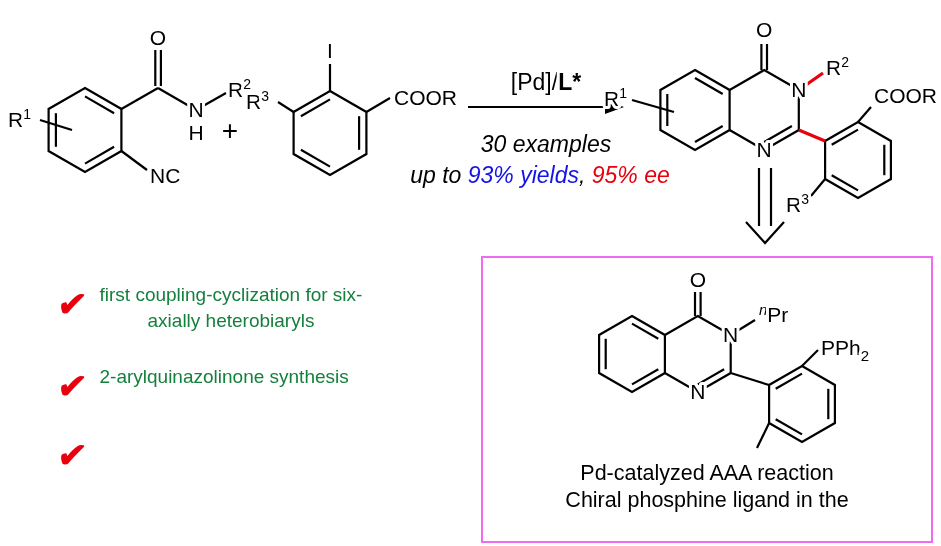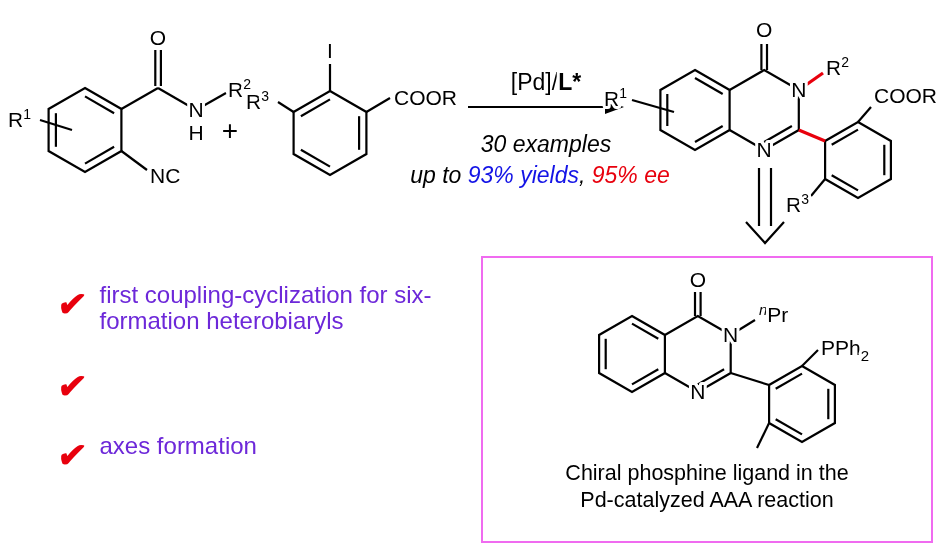--- a/index.html
+++ b/index.html
@@ -24,21 +24,21 @@
   .bond { stroke:#000; stroke-width:2.2; fill:none; }
   .bond-red { stroke:#e8000d; stroke-width:3.2; fill:none; }
   .arrowhead { fill:#000; stroke:none; }
 
   .scheme-svg { position:absolute; left:0; top:0; }
 
   .bullets { position:absolute; left:58px; top:282px; width:430px; }
   .bullet-row { display:flex; align-items:flex-start; gap:13px; margin-bottom:30px; }
   .check { color:#e8000d; font-size:34px; font-weight:bold; line-height:1; margin-top:5px;
            transform:skewX(-8deg); }
-  .bullet-text { font-size:24px; line-height:26px; color:#6d28d9; }
+  .bullet-text { font-size:19px; line-height:26px; color:#15803d;text-align:center; }
 
   .ligand-box { position:absolute; left:481px; top:256px; width:452px; height:287px;
                 border:2.5px solid #f06bf0; background:#fff; }
   .ligand-box svg { display:block; margin-top:4px; }
   .caption { text-align:center; font-size:21.5px; line-height:27px; margin-top:4px; color:#000; }
 </style>
 </head>
 <body>
 
 <div class="page">
@@ -126,32 +126,32 @@
       <line x1="771" y1="168" x2="771" y2="226"></line>
       <polyline points="746,222 765,243 784,222"></polyline>
     </g>
   </svg>
 
   <div class="bullets">
     <div class="bullet-row">
       <span class="check">✔</span>
       <div class="bullet-text">
         <span style="display:block">first coupling-cyclization for six-</span>
-        <span style="display:block">formation heterobiaryls</span>
+        <span style="display:block">axially heterobiaryls</span>
       </div>
     </div>
     <div class="bullet-row">
       <span class="check">✔</span>
       <div class="bullet-text">
+        <span style="display:block">2-arylquinazolinone synthesis</span>
       </div>
     </div>
     <div class="bullet-row">
       <span class="check">✔</span>
       <div class="bullet-text">
-        <span style="display:block">axes formation</span>
       </div>
     </div>
   </div>
 
   <div class="ligand-box">
     <svg width="447" height="194" viewBox="0 0 447 194">
       <g transform="translate(-14,0)">
         <g class="bond">
           <polygon points="163,54 195.9,73 195.9,111 163,130 130.1,111 130.1,73"></polygon>
           <line x1="163" y1="61.6" x2="189.3" y2="76.8"></line>
@@ -171,18 +171,18 @@
           <line x1="300.1" y1="161" x2="288" y2="186"></line>
         </g>
         <text class="atom" x="228.8" y="25" text-anchor="middle">O</text>
         <text class="atom" x="261.7" y="80" text-anchor="middle">N</text>
         <text class="atom" x="228.8" y="137" text-anchor="middle">N</text>
         <text class="atom" x="290" y="60" text-anchor="start"><tspan font-size="15" font-style="italic" dy="-7">n</tspan><tspan dy="7">Pr</tspan></text>
         <text class="atom" x="352" y="93" text-anchor="start"><tspan>PPh</tspan><tspan dy="6" font-size="15">2</tspan></text>
       </g>
     </svg>
     <div class="caption">
+      <span style="display:block">Pd-catalyzed AAA reaction</span>
       <span style="display:block">Chiral phosphine ligand in the</span>
-      <span style="display:block">Pd-catalyzed AAA reaction</span>
     </div>
   </div>
 
 </div>
 
 </body></html>

